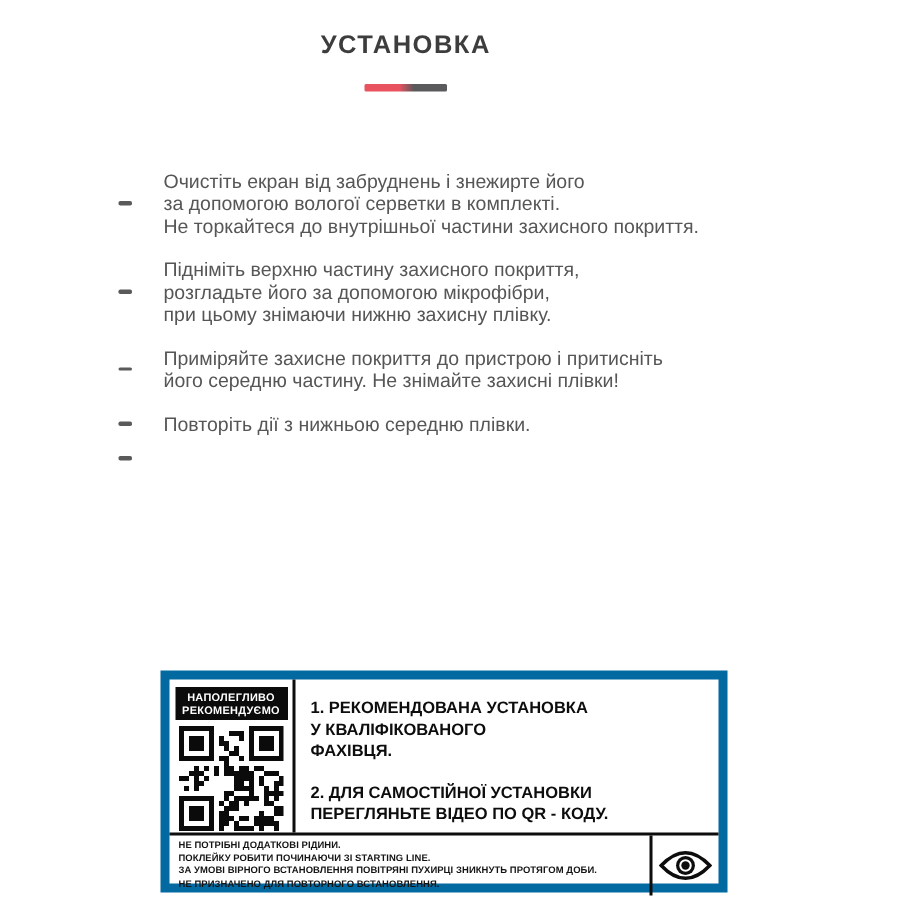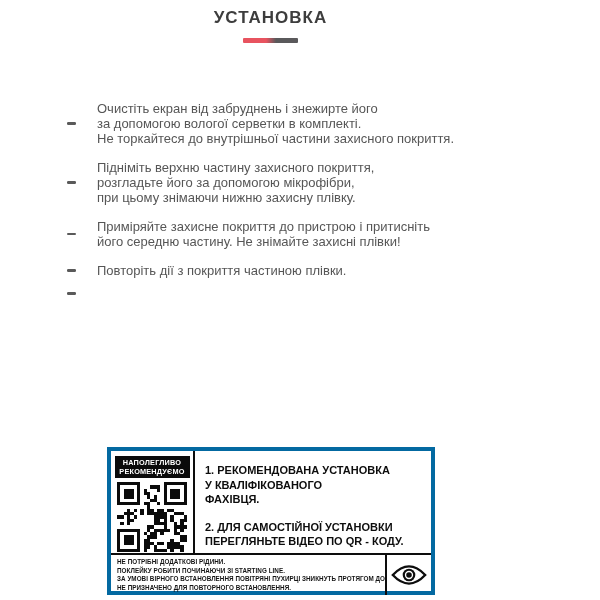--- a/index.html
+++ b/index.html
@@ -3,43 +3,43 @@
 <meta charset="utf-8">
 <style>
   html,body{margin:0;padding:0;background:#fff;}
   .page{
     position:relative;width:600px;height:600px;background:#ffffff;overflow:hidden;
     font-family:"Liberation Sans", sans-serif;
   }
   
   .hdr{position:absolute;top:4px;left:0;width:541px;text-align:center;}
   .title{
-    margin:4px;font-size:17px;font-weight:700;letter-spacing:1px;color:#3d3d3d;
+    margin:16px;font-size:17px;font-weight:700;letter-spacing:1px;color:#3d3d3d;
   }
   .title-divider{
     width:55px;height:5px;margin:10px auto 0 auto;border-radius:1px;
     background:linear-gradient(90deg,#e8535f 0%,#e8535f 42%,#5a595b 60%,#5a595b 100%);
   }
   
   .steps{
     position:absolute;left:67px;top:101px;width:500px;
-    list-style:none;margin:0;padding:0;
+    list-style:none;margin:12px;padding:0;
   }
   .step{display:flex;align-items:center;margin-bottom:14px;}
   .dash{
     flex:0 0 9px;width:9px;height:2.6px;border-radius:1.2px;background:#5a5a5a;
     margin-right:21px;
   }
   .step-text{
     margin:0;font-size:13px;line-height:15px;color:#565656;white-space:pre-line;
   }
   
   .rec-box{
-    position:absolute;left:107px;top:447px;width:328px;height:148px;
-    border:4px solid #0369a1;box-sizing:border-box;background:#fff;
+    position:absolute;left:107px;top:447px;width:378px;height:148px;
+    border:6px solid #0369a1;box-sizing:border-box;background:#fff;
   }
   .rec-top{display:flex;height:104px;border-bottom:2px solid #0d0d0d;box-sizing:border-box;}
   .rec-left{
     flex:0 0 84px;border-right:2px solid #0d0d0d;box-sizing:border-box;
     display:flex;flex-direction:column;align-items:center;padding-top:5px;
   }
   .badge{
     width:75px;height:22px;background:#0b0b0b;color:#ffffff;
     font-size:7.3px;line-height:9.4px;font-weight:700;letter-spacing:.2px;
     display:flex;align-items:center;justify-content:center;text-align:center;
@@ -87,21 +87,21 @@
 розгладьте його за допомогою мікрофібри,
 при цьому знімаючи нижню захисну плівку.</p>
     </li>
     <li class="step">
       <span class="dash"></span>
       <p class="step-text">Приміряйте захисне покриття до пристрою і притисніть
 його середню частину. Не знімайте захисні плівки!</p>
     </li>
     <li class="step">
       <span class="dash"></span>
-      <p class="step-text">Повторіть дії з покриття частиною плівки.</p>
+      <p class="step-text">Повторіть дії з нижньою середню плівки.</p>
     </li>
     <li class="step">
       <span class="dash"></span>
     </li>
   </ul>
 
   <section class="rec-box">
     <div class="rec-top">
       <div class="rec-left">
         <div class="badge">НАПОЛЕГЛИВО

